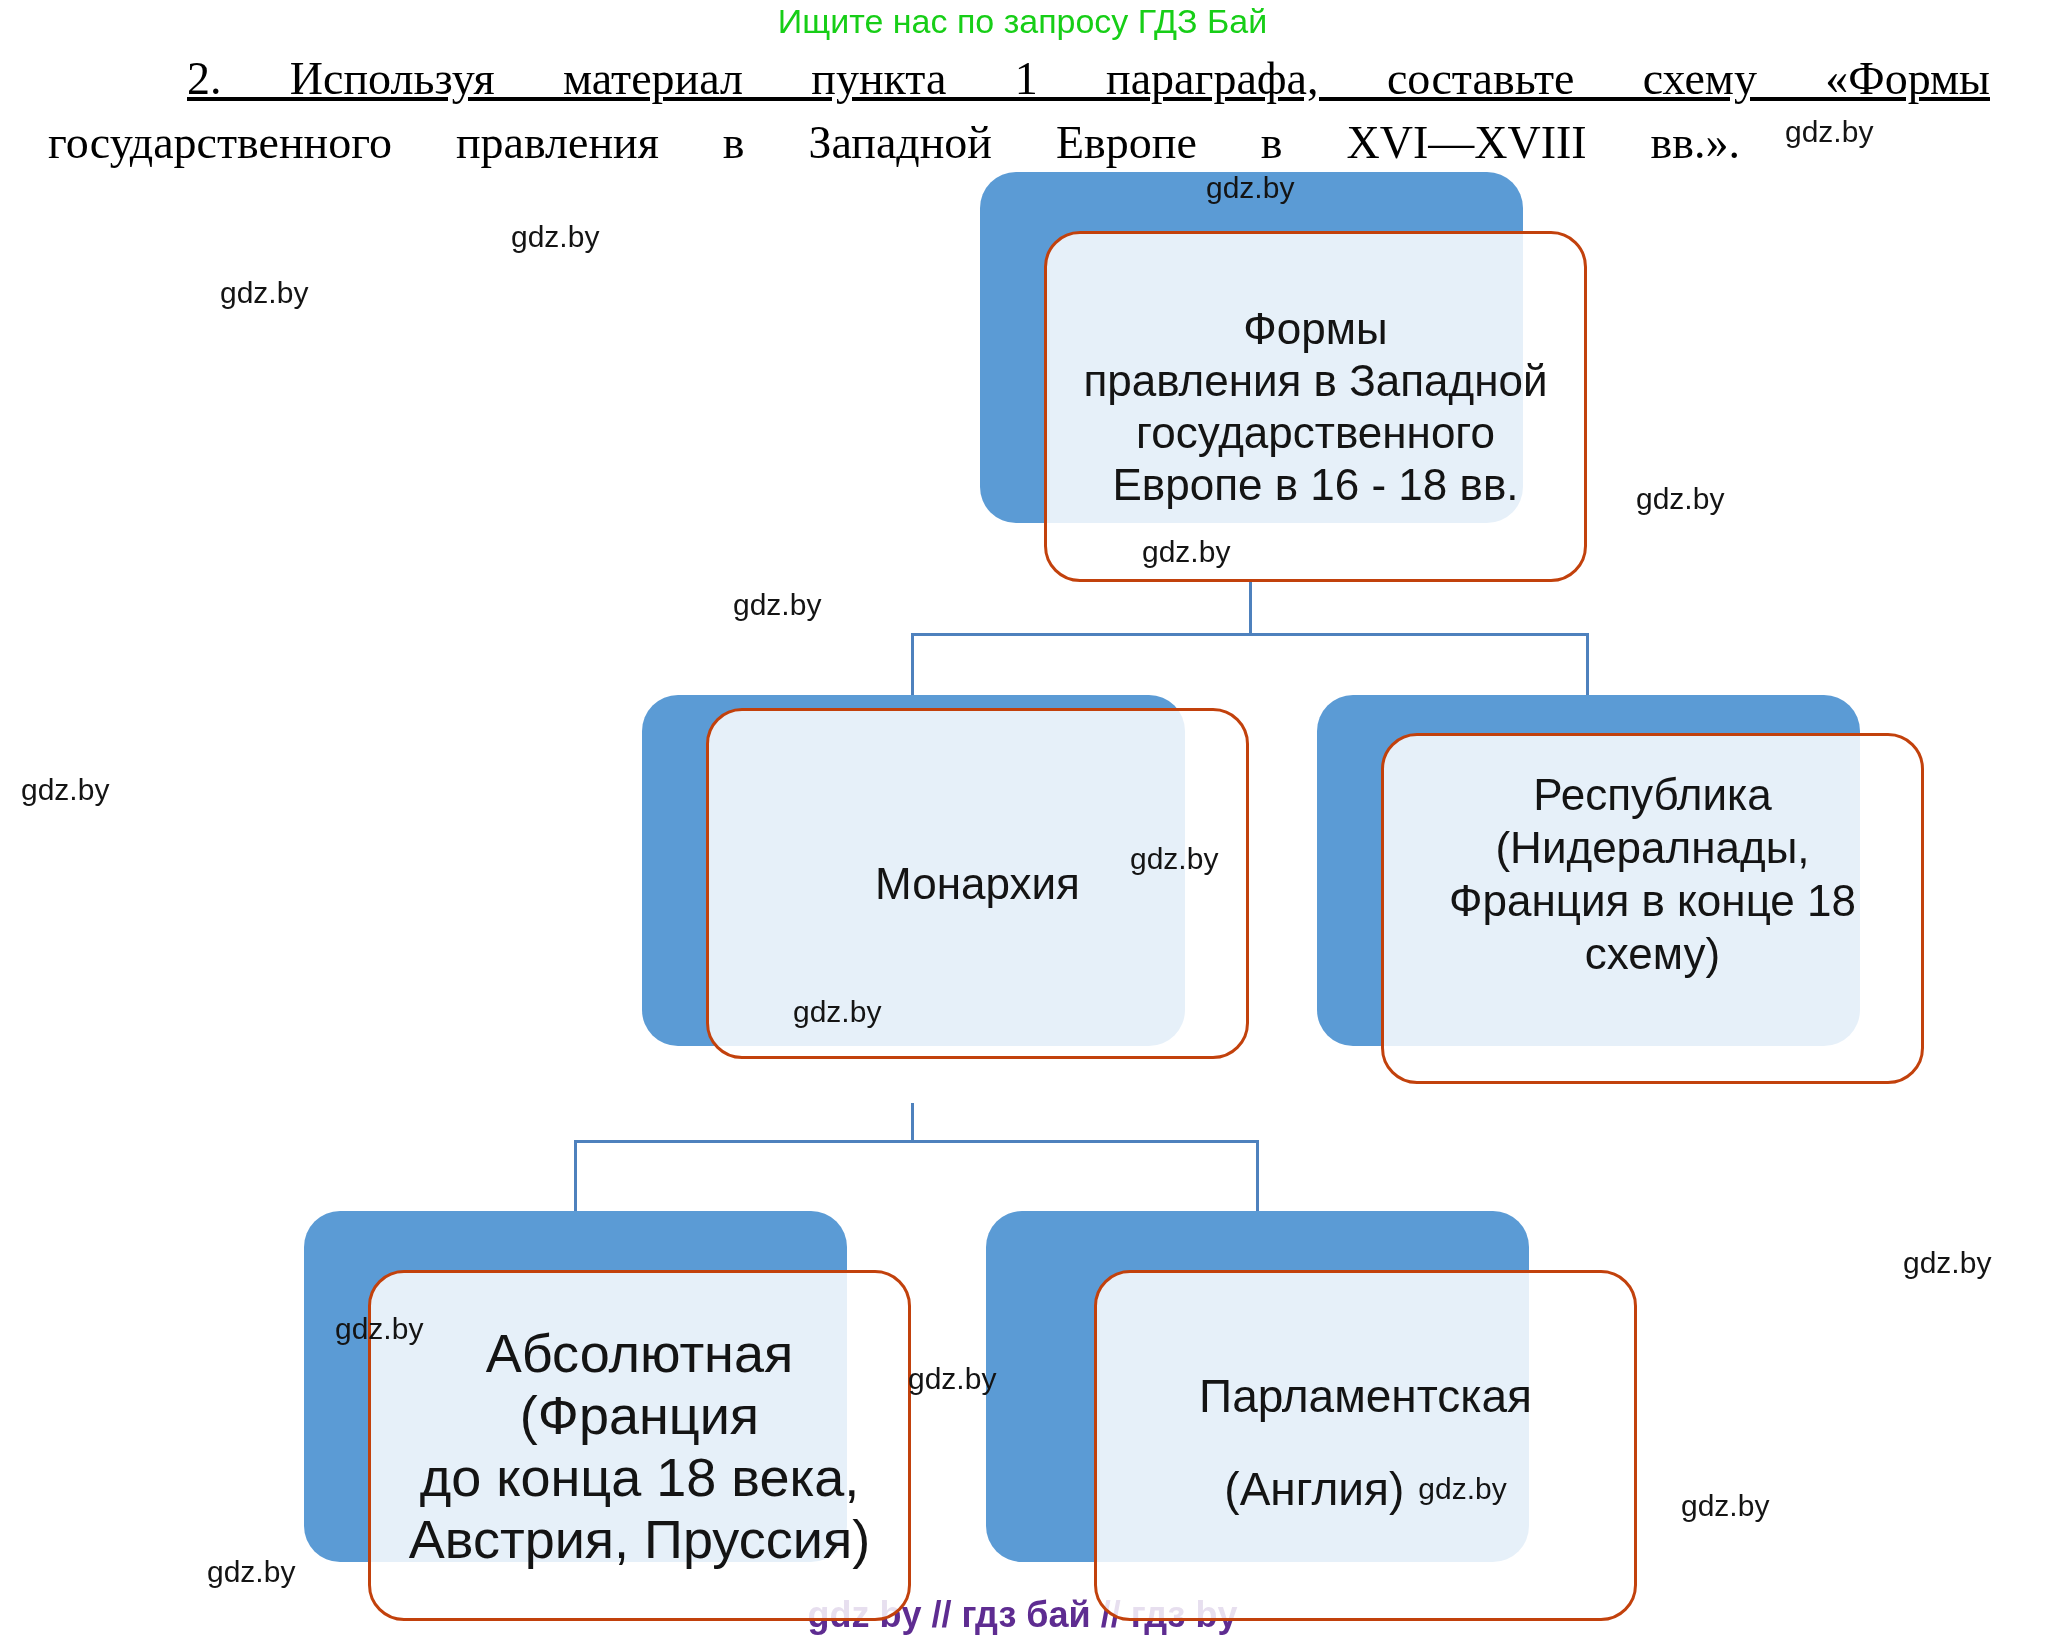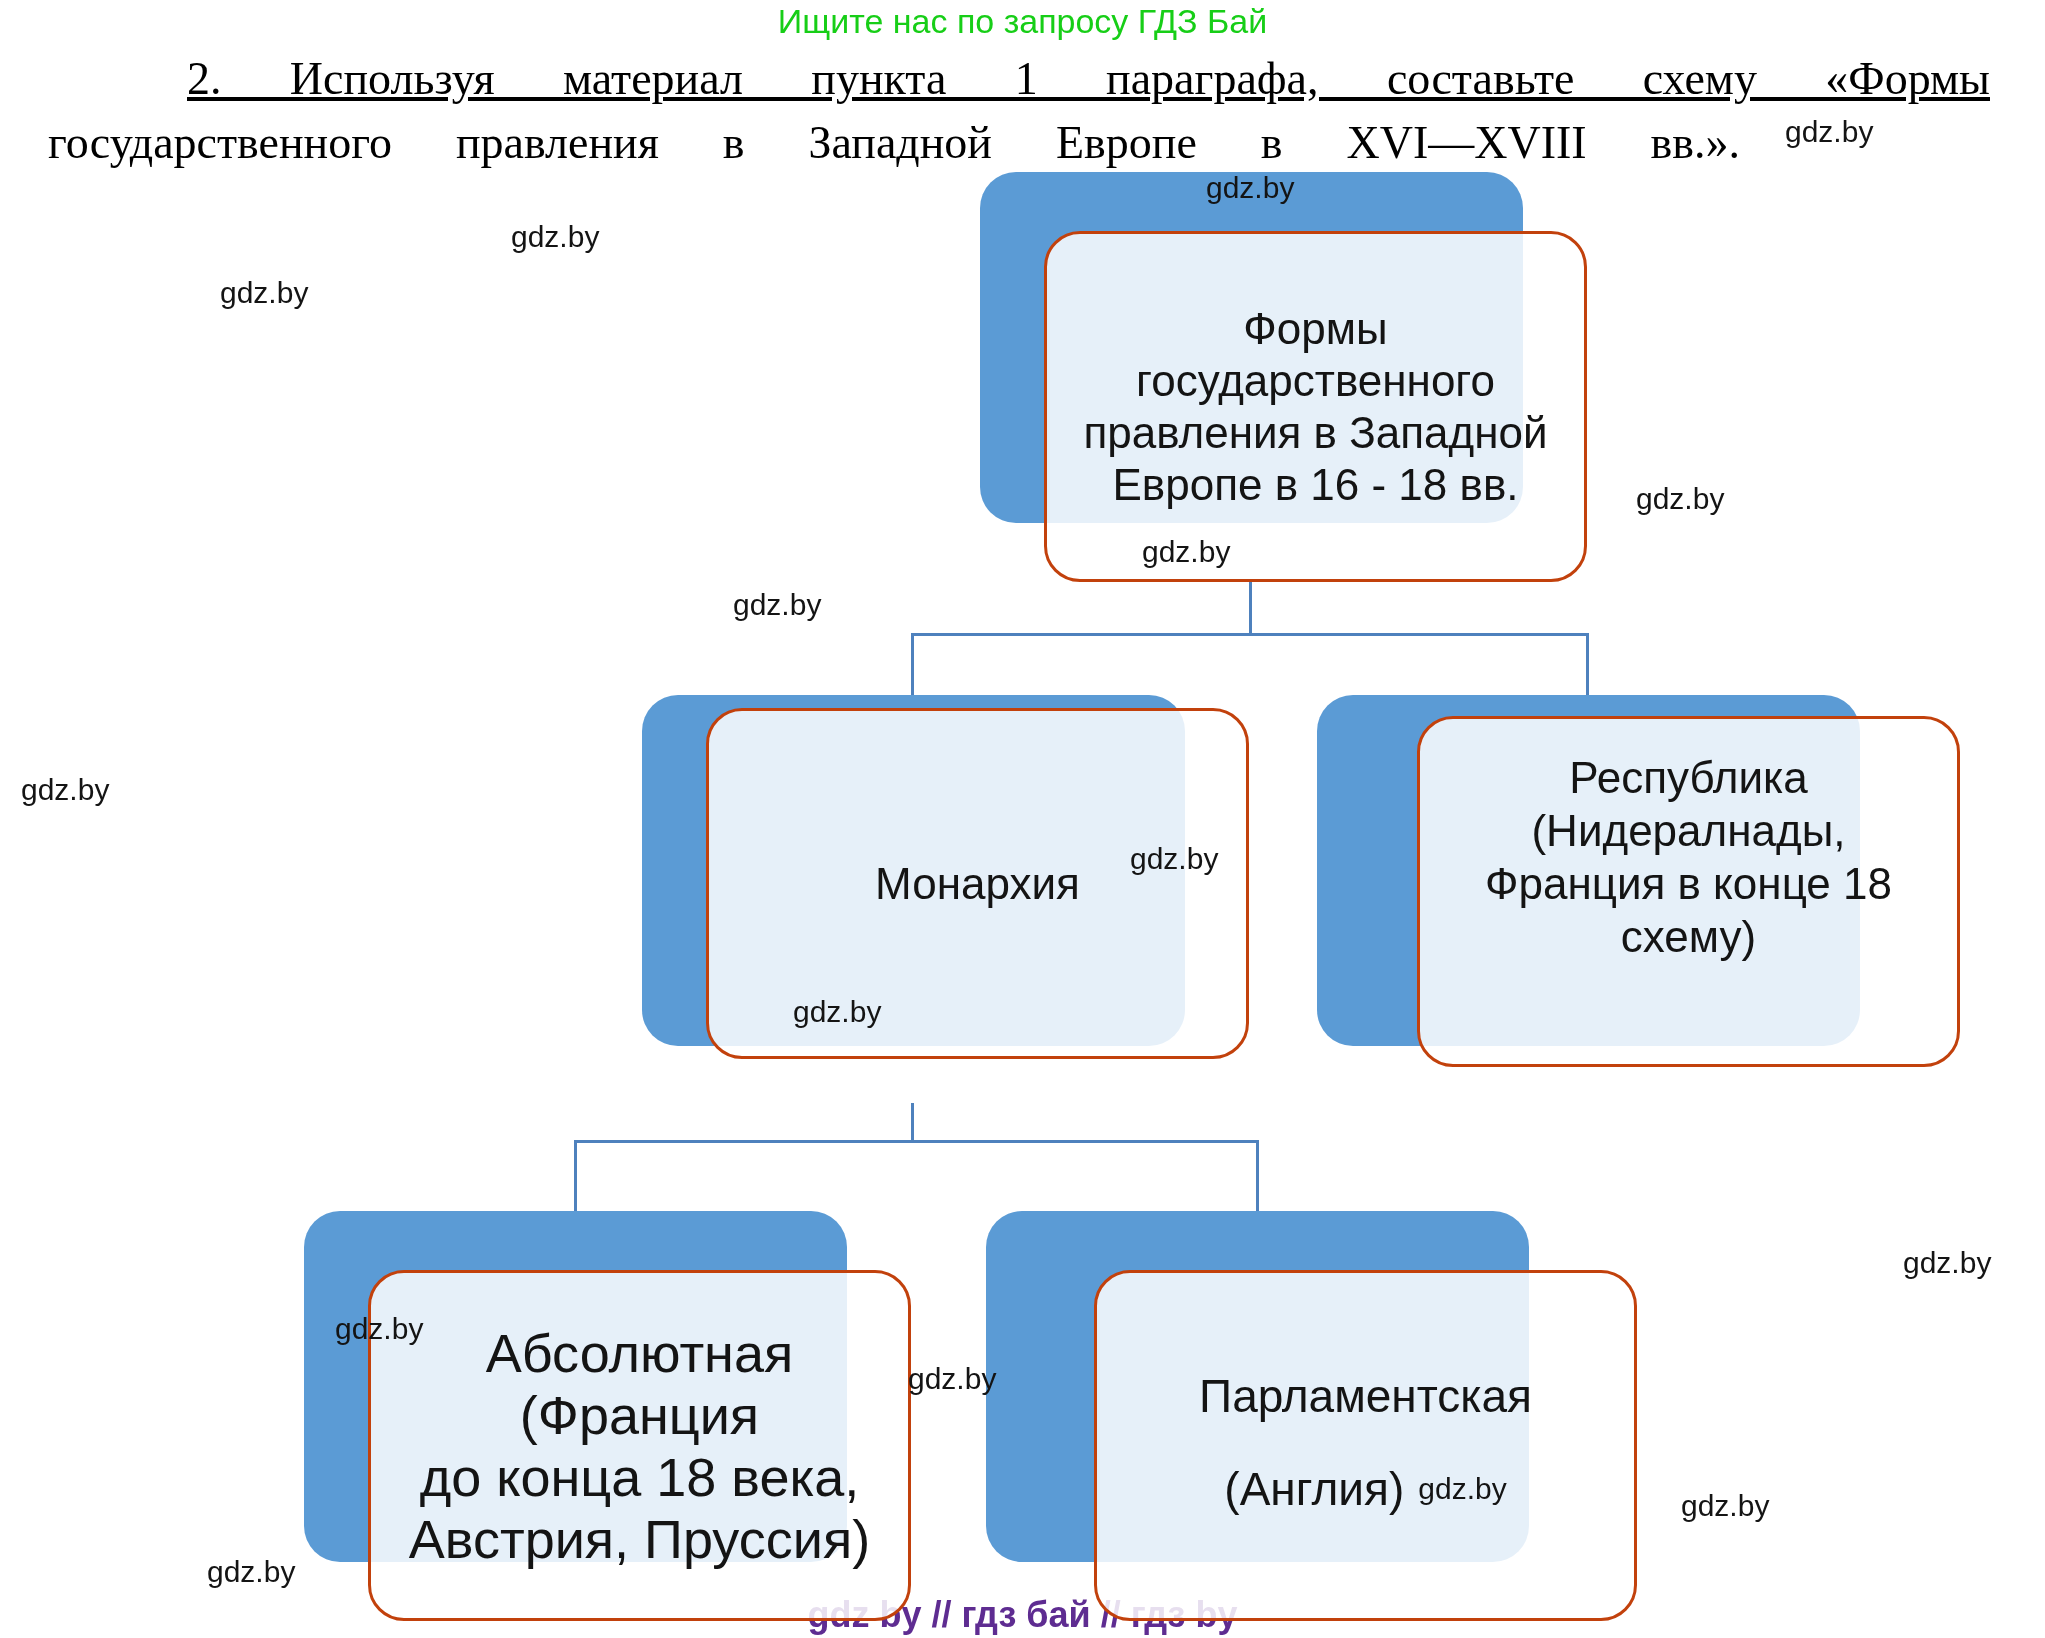--- a/index.html
+++ b/index.html
@@ -63,32 +63,32 @@
 <div class="conn" style="left:911px;top:633px;width:3px;height:64px;"></div>
 <div class="conn" style="left:1586px;top:633px;width:3px;height:64px;"></div>
 <div class="conn" style="left:911px;top:1103px;width:3px;height:40px;"></div>
 <div class="conn" style="left:574px;top:1140px;width:685px;height:3px;"></div>
 <div class="conn" style="left:574px;top:1140px;width:3px;height:73px;"></div>
 <div class="conn" style="left:1256px;top:1140px;width:3px;height:73px;"></div>
 
 <div class="node-back z1" style="left:980px;top:172px;"></div>
 <div class="node-front z2" style="left:1044px;top:231px;font-size:44px;line-height:52px;">
   <span class="ln">Формы</span>
+  <span class="ln">правления в Западной</span>
   <span class="ln">государственного</span>
-  <span class="ln">правления в Западной</span>
   <span class="ln">Европе в 16 - 18 вв.</span>
 </div>
 
 <div class="node-back z1" style="left:642px;top:695px;"></div>
 <div class="node-front z2" style="left:706px;top:708px;font-size:44px;line-height:56px;">
   <span class="ln">Монархия</span>
 </div>
 
 <div class="node-back z1" style="left:1317px;top:695px;"></div>
-<div class="node-front z2" style="left:1381px;top:716px;font-size:44px;line-height:53px;padding-bottom:70px;margin-left:36px;">
+<div class="node-front z2" style="left:1381px;top:733px;font-size:44px;line-height:53px;padding-bottom:70px;">
   <span class="ln">Республика</span>
   <span class="ln">(Нидералнады,</span>
   <span class="ln">Франция в конце 18</span>
   <span class="ln">схему)</span>
 </div>
 
 <div class="node-back z1" style="left:304px;top:1211px;"></div>
 <div class="node-front z2" style="left:368px;top:1270px;font-size:54px;line-height:62px;">
   <span class="ln">Абсолютная (Франция</span>
   <span class="ln">до конца 18 века,</span>

